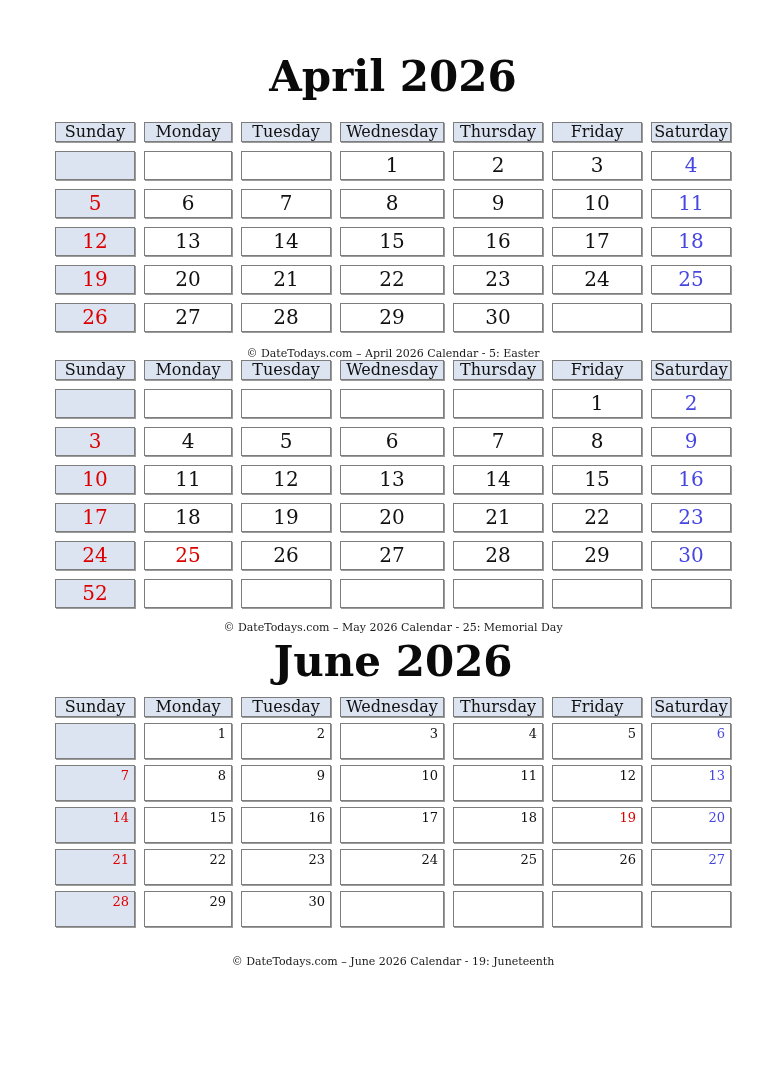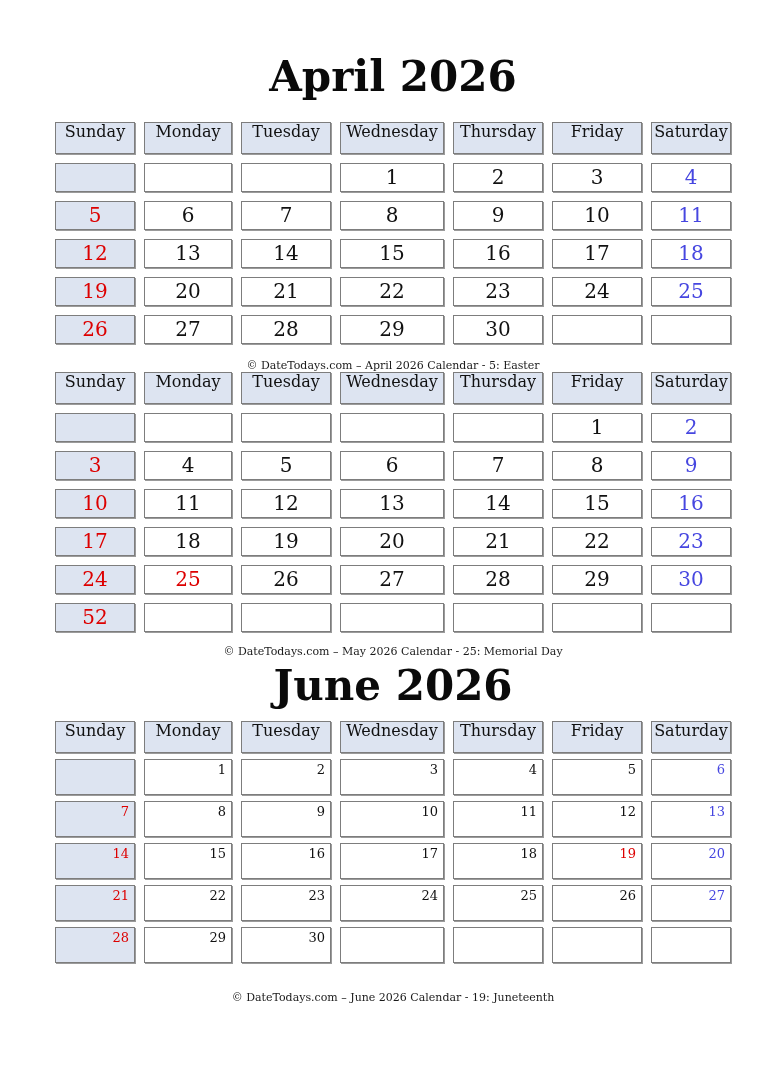--- a/index.html
+++ b/index.html
@@ -36,21 +36,21 @@
     grid-template-columns: 80px 88px 90px 104px 90px 90px 80px;
     column-gap: 9px;
     row-gap: 9px;
     width: 676px;
     margin: 0 auto;
   }
   .cal-june .cal-grid { row-gap: 6px; }
 
   .hcell {
     box-sizing: border-box;
-    height: 32px;
+    height: 20px;
     background: var(--header-bg, #dde4f1);
     border: 1px solid var(--border-col, #7d7d7d);
     box-shadow: 1px 1px 0 #9b9b9b;
     font-size: 16px;
     line-height: 17px;
     text-align: center;
     color: #111111;
     overflow: hidden;
   }
 

